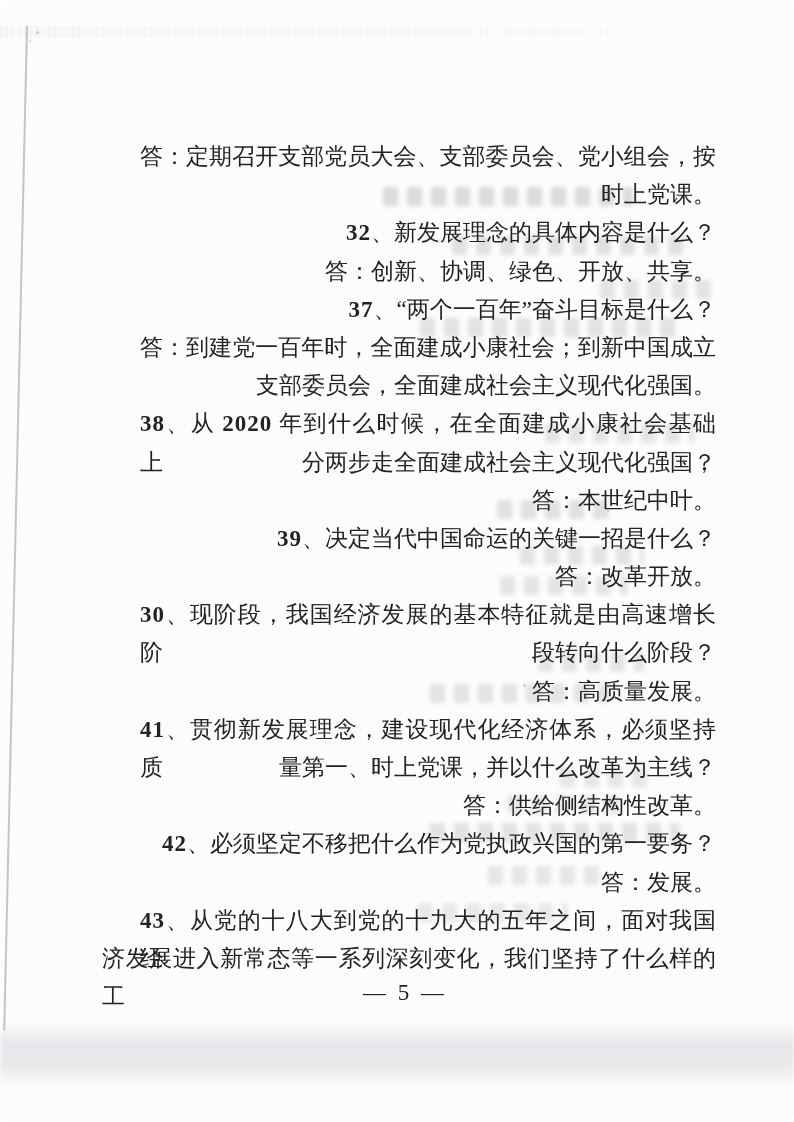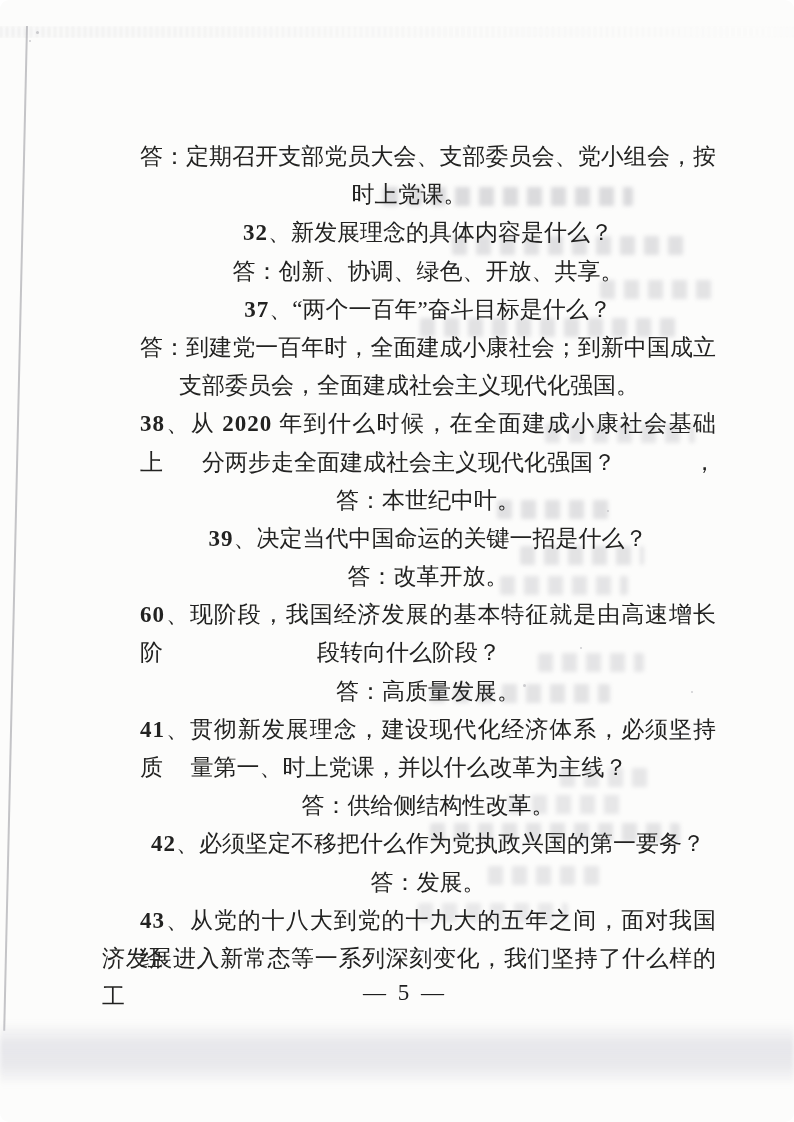--- a/index.html
+++ b/index.html
@@ -62,21 +62,21 @@
     position: absolute;
     left: 102px; top: 138px;
     width: 614px;
     font-size: 23px;
     line-height: 38.2px;
     color: #222221;
     letter-spacing: 0;
   }
   .line {
     height: 38.2px;
-    text-align: center;
+    text-align: right;
     white-space: nowrap;
   }
   .line.indent { padding-left: 38px; }
   .line.full {
     white-space: normal;
     text-align: justify;
     text-align-last: justify;
   }
   .line .num {
     font-weight: bold;
@@ -131,21 +131,21 @@
       <div class="line indent"><span class="num">32</span>、新发展理念的具体内容是什么？</div>
       <div class="line indent">答：创新、协调、绿色、开放、共享。</div>
       <div class="line indent"><span class="num">37</span>、“两个一百年”奋斗目标是什么？</div>
       <div class="line indent full">答：到建党一百年时，全面建成小康社会；到新中国成立</div>
       <div class="line">支部委员会，全面建成社会主义现代化强国。</div>
       <div class="line indent full"><span class="num">38</span>、从 <span class="num">2020</span> 年到什么时候，在全面建成小康社会基础上，</div>
       <div class="line">分两步走全面建成社会主义现代化强国？</div>
       <div class="line indent">答：本世纪中叶。</div>
       <div class="line indent"><span class="num">39</span>、决定当代中国命运的关键一招是什么？</div>
       <div class="line indent">答：改革开放。</div>
-      <div class="line indent full"><span class="num">60</span>、现阶段，我国经济发展的基本特征就是由高速增长阶</div>
+      <div class="line indent full"><span class="num">30</span>、现阶段，我国经济发展的基本特征就是由高速增长阶</div>
       <div class="line">段转向什么阶段？</div>
       <div class="line indent">答：高质量发展。</div>
       <div class="line indent full"><span class="num">41</span>、贯彻新发展理念，建设现代化经济体系，必须坚持质</div>
       <div class="line">量第一、时上党课，并以什么改革为主线？</div>
       <div class="line indent">答：供给侧结构性改革。</div>
       <div class="line indent"><span class="num">42</span>、必须坚定不移把什么作为党执政兴国的第一要务？</div>
       <div class="line indent">答：发展。</div>
       <div class="line indent full"><span class="num">43</span>、从党的十八大到党的十九大的五年之间，面对我国经</div>
       <div class="line full">济发展进入新常态等一系列深刻变化，我们坚持了什么样的工</div>
     </div>

